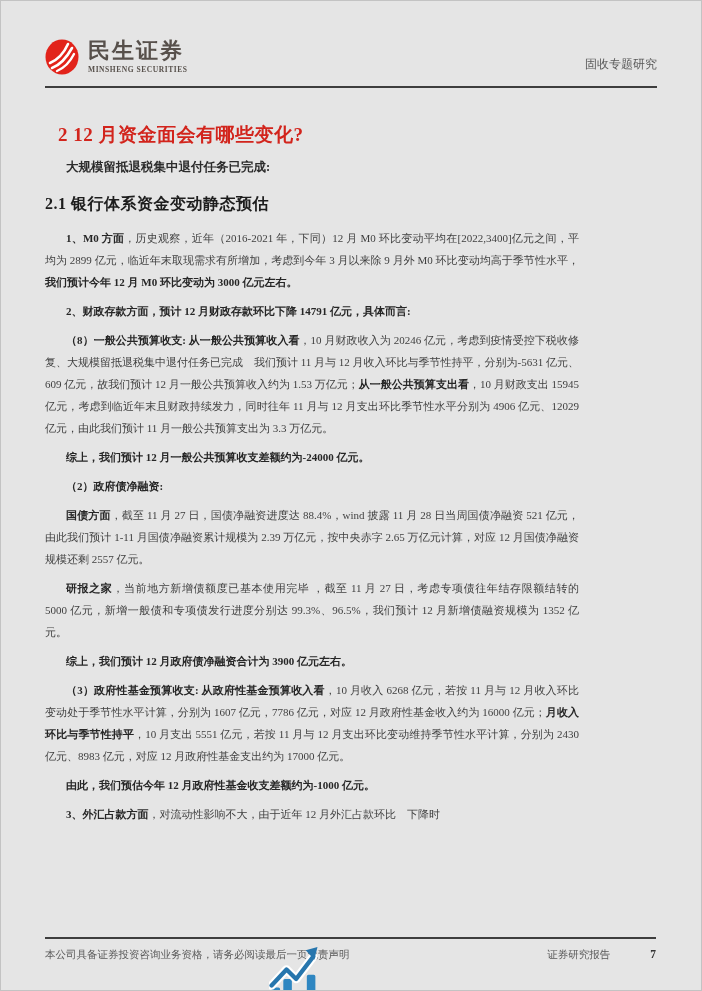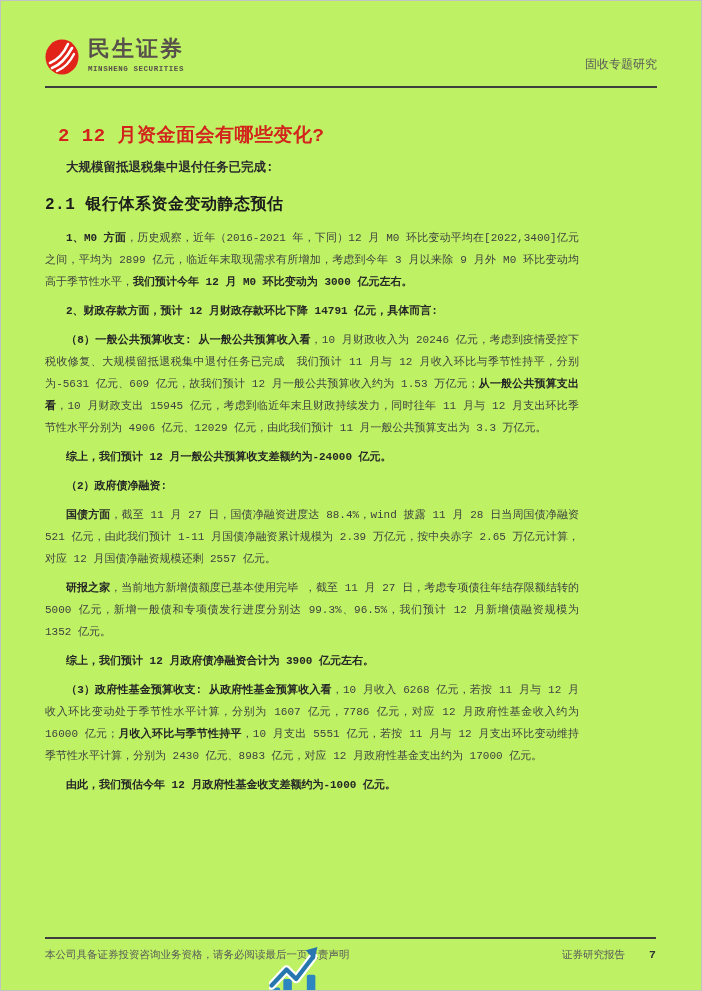--- a/index.html
+++ b/index.html
@@ -1,23 +1,23 @@
 <!DOCTYPE html>
 <html><head>
 <meta charset="utf-8">
 <style>
   html,body{margin:0;padding:0;background:#ffffff;}
   .page{
     position:relative;
     width:700px;height:989px;
     margin:0 auto;
-    background:#bef264;
+    background:#e5e5e5;
     border:1px solid #c3c3c3;
     overflow:hidden;
-    font-family:Liberation Mono, monospace;
+    font-family:Liberation Serif, serif;
     color:#3f3f3f;
   }
   
   .header{
     margin:0 44px 0 44px;
     padding-top:38px;
     padding-bottom:11px;
     border-bottom:2px solid #3e3e3e;
   }
   .header-row{display:flex;justify-content:space-between;align-items:flex-end;}
@@ -53,21 +53,21 @@
   .para:first-child{margin-top:0;}
   .para .bold{font-weight:700;color:#262626;}
   
   .footer{
     position:absolute;left:44px;right:45px;top:936px;
     border-top:2px solid #3e3e3e;
     padding-top:9px;
     display:flex;justify-content:space-between;align-items:baseline;
     font-size:10.5px;color:#595959;
   }
-  .footer-right{display:flex;align-items:baseline;gap:24px;}
+  .footer-right{display:flex;align-items:baseline;gap:40px;}
   .page-number{font-weight:700;color:#333333;font-size:11.5px;}
   
   .watermark{
     position:absolute;left:268px;top:946px;
     display:flex;align-items:flex-start;gap:6px;
     z-index:5;background:transparent;flex-direction:column;
   }
   .wm-logo{width:50px;height:62px;flex:0 0 auto;}
   .wm-text{line-height:1;padding-top:4px;}
   .wm-cn{font-size:29px;font-weight:700;color:#1f4e79;letter-spacing:3px;}
@@ -104,20 +104,21 @@
         <p class="para"><span class="bold">1、M0 方面</span><span>，历史观察，近年（2016-2021 年，下同）12 月 M0 环比变动平均在[2022,3400]亿元之间，平均为 2899 亿元，临近年末取现需求有所增加，考虑到今年 3 月以来除 9 月外 M0 环比变动均高于季节性水平，</span><span class="bold">我们预计今年 12 月 M0 环比变动为 3000 亿元左右。</span></p>
         <p class="para"><span class="bold">2、财政存款方面，预计 12 月财政存款环比下降 14791 亿元，具体而言:</span></p>
         <p class="para"><span class="bold">（8）一般公共预算收支: 从一般公共预算收入看</span><span>，10 月财政收入为 20246 亿元，考虑到疫情受控下税收修复、大规模留抵退税集中退付任务已完成　我们预计 11 月与 12 月收入环比与季节性持平，分别为-5631 亿元、609 亿元，故我们预计 12 月一般公共预算收入约为 1.53 万亿元；</span><span class="bold">从一般公共预算支出看</span><span>，10 月财政支出 15945 亿元，考虑到临近年末且财政持续发力，同时往年 11 月与 12 月支出环比季节性水平分别为 4906 亿元、12029 亿元，由此我们预计 11 月一般公共预算支出为 3.3 万亿元。</span></p>
         <p class="para"><span class="bold">综上，我们预计 12 月一般公共预算收支差额约为-24000 亿元。</span></p>
         <p class="para"><span class="bold">（2）政府债净融资:</span></p>
         <p class="para"><span class="bold">国债方面</span><span>，截至 11 月 27 日，国债净融资进度达 88.4%，wind 披露 11 月 28 日当周国债净融资 521 亿元，由此我们预计 1-11 月国债净融资累计规模为 2.39 万亿元，按中央赤字 2.65 万亿元计算，对应 12 月国债净融资规模还剩 2557 亿元。</span></p>
         <p class="para"><span class="bold">研报之家</span><span>，当前地方新增债额度已基本使用完毕 ，截至 11 月 27 日，考虑专项债往年结存限额结转的　 5000 亿元，新增一般债和专项债发行进度分别达 99.3%、96.5%，我们预计 12 月新增债融资规模为 1352 亿元。</span></p>
         <p class="para"><span class="bold">综上，我们预计 12 月政府债净融资合计为 3900 亿元左右。</span></p>
         <p class="para"><span class="bold">（3）政府性基金预算收支: 从政府性基金预算收入看</span><span>，10 月收入 6268 亿元，若按 11 月与 12 月收入环比变动处于季节性水平计算，分别为 1607 亿元，7786 亿元，对应 12 月政府性基金收入约为 16000 亿元；</span><span class="bold">月收入环比与季节性持平</span><span>，10 月支出 5551 亿元，若按 11 月与 12 月支出环比变动维持季节性水平计算，分别为 2430 亿元、8983 亿元，对应 12 月政府性基金支出约为 17000 亿元。</span></p>
         <p class="para"><span class="bold">由此，我们预估今年 12 月政府性基金收支差额约为-1000 亿元。</span></p>
+        <p class="para"><span class="bold">3、外汇占款方面</span><span>，对流动性影响不大，由于近年 12 月外汇占款环比　下降时</span></p>
       </div>
   </div>
 
   <div class="watermark">
     <svg class="wm-logo" viewBox="0 0 44 58" xmlns="http://www.w3.org/2000/svg">
       <rect x="1" y="38" width="8" height="19" rx="1.5" fill="#2e86c1"></rect>
       <rect x="12" y="30" width="8" height="27" rx="1.5" fill="#2e86c1"></rect>
       <rect x="23" y="41" width="8" height="16" rx="1.5" fill="#2e86c1"></rect>
       <rect x="34" y="26" width="8" height="31" rx="1.5" fill="#2e86c1"></rect>
       <polyline points="1,36 15,21 24,30 40,9" fill="none" stroke="#ffffff" stroke-width="8" stroke-linecap="round" stroke-linejoin="round"></polyline>

